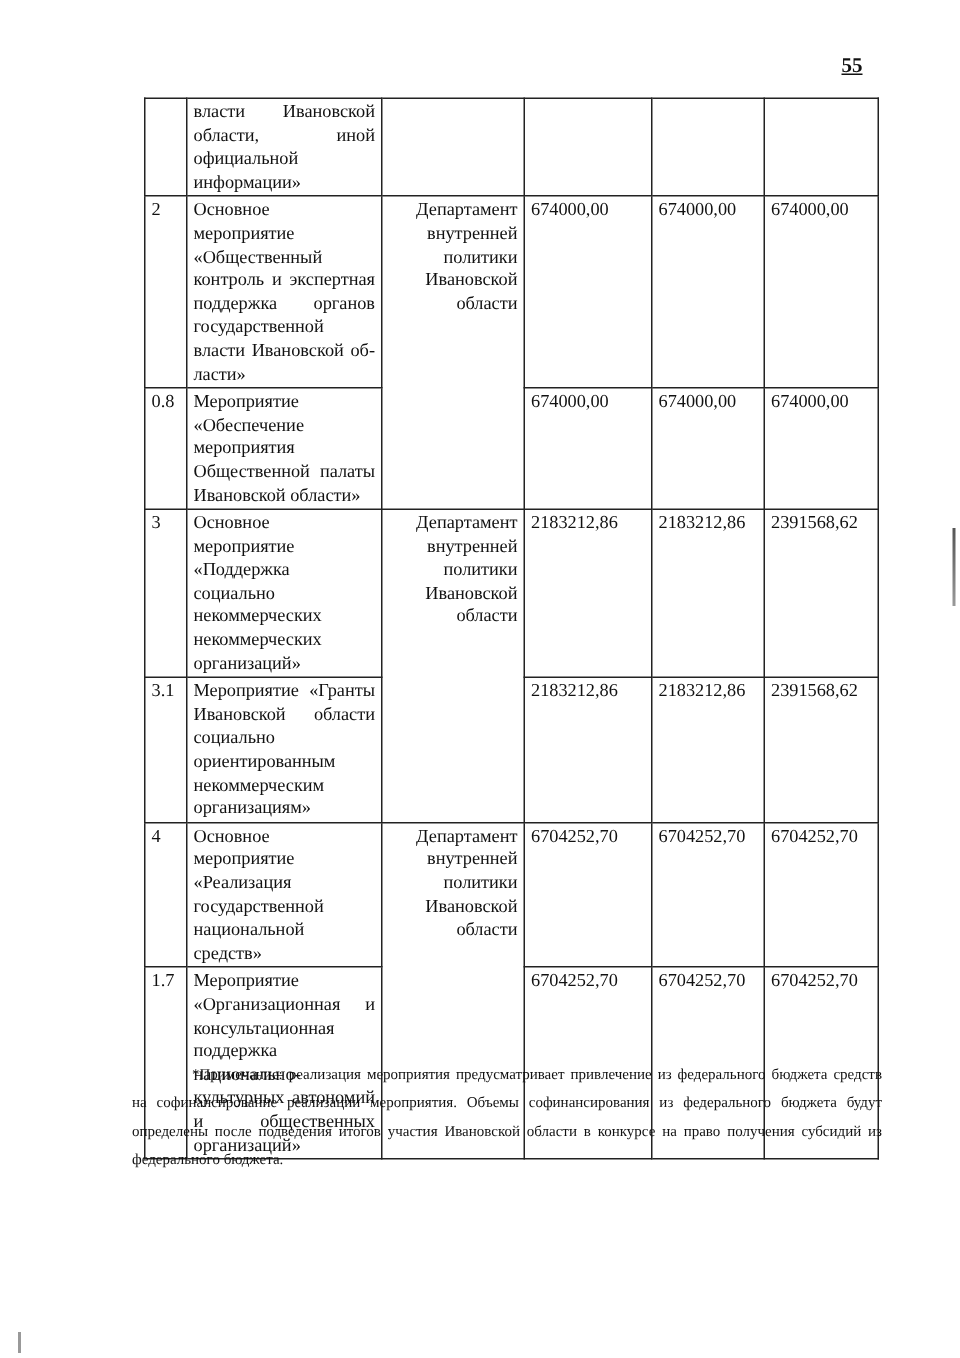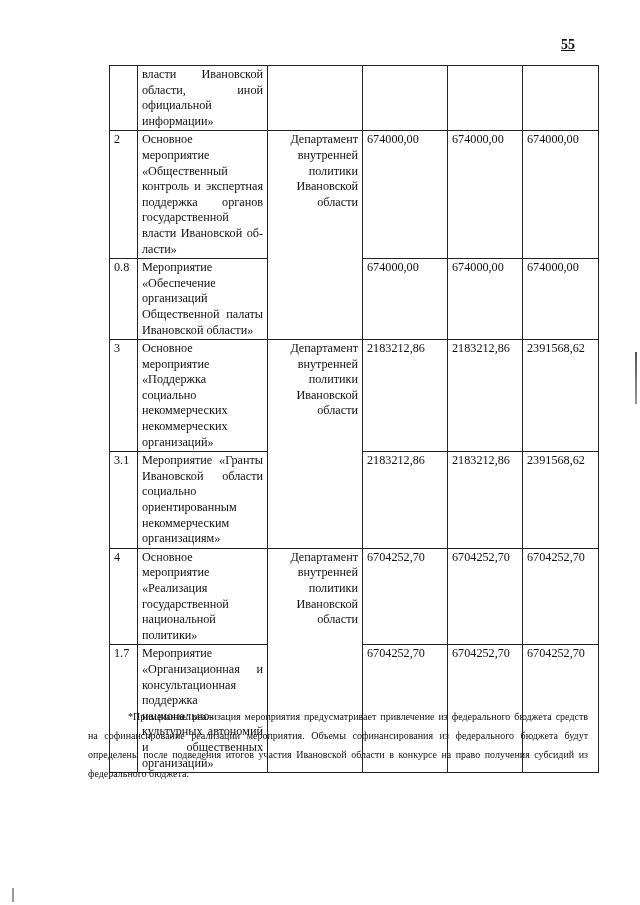--- a/index.html
+++ b/index.html
@@ -4,21 +4,21 @@
 <style>
   html, body { margin: 0; padding: 0; }
   body {
     width: 640px; height: 905px; background: #ffffff; position: relative; overflow: hidden;
     font-family: "Liberation Serif", "DejaVu Serif", serif; color: #111;
   }
   .page-number {
     position: absolute; left: 561px; top: 37px; font-size: 14px; font-weight: bold; text-decoration: underline;
   }
   table.budget {
-    position: absolute; left: 109px; top: 65px;
+    position: absolute; left: 96px; top: 65px;
     border-collapse: collapse; table-layout: fixed; width: 489px;
     font-size: 12.2px; line-height: 15.6px;
   }
   table.budget td {
     border: 1.3px solid #222; vertical-align: top; padding: 1px 4px 1px 4px;
   }
   td.num { text-align: left; padding-left: 6px; }
   td.name { text-align: justify; text-align-last: left; }
   td.dept { text-align: right; }
   td.val { padding-right: 6px; }
@@ -70,21 +70,21 @@
       <td class="num">2</td>
       <td class="name">Основное мероприятие «Общественный контроль и экспертная поддержка органов государственной власти Ивановской об-ласти»</td>
       <td class="dept" rowspan="2">Департамент внутренней политики Ивановской области</td>
       <td class="val">674000,00</td>
       <td class="val">674000,00</td>
       <td class="val">674000,00</td>
     </tr>
 
     <tr style="height:76px">
       <td class="num">0.8</td>
-      <td class="name">Мероприятие «Обеспечение организаций Общественной палаты Ивановской области»</td>
+      <td class="name">Мероприятие «Обеспечение мероприятия Общественной палаты Ивановской области»</td>
       <td class="val">674000,00</td>
       <td class="val">674000,00</td>
       <td class="val">674000,00</td>
     </tr>
 
     <tr style="height:92px">
       <td class="num">3</td>
       <td class="name">Основное мероприятие «Поддержка социально некоммерческих некоммерческих организаций»</td>
       <td class="dept" rowspan="2">Департамент внутренней политики Ивановской области</td>
       <td class="val">2183212,86</td>
@@ -95,21 +95,21 @@
     <tr style="height:96px">
       <td class="num">3.1</td>
       <td class="name">Мероприятие «Гранты Ивановской области социально ориентированным некоммерческим организациям»</td>
       <td class="val">2183212,86</td>
       <td class="val">2183212,86</td>
       <td class="val">2391568,62</td>
     </tr>
 
     <tr style="height:78px">
       <td class="num">4</td>
-      <td class="name">Основное мероприятие «Реализация государственной национальной политики»</td>
+      <td class="name">Основное мероприятие «Реализация государственной национальной средств»</td>
       <td class="dept" rowspan="2">Департамент внутренней политики Ивановской области</td>
       <td class="val">6704252,70</td>
       <td class="val">6704252,70</td>
       <td class="val">6704252,70</td>
     </tr>
 
     <tr style="height:127px">
       <td class="num">1.7</td>
       <td class="name">Мероприятие «Организационная и консультационная поддержка национально-культурных автономий и общественных организаций»</td>
       <td class="val">6704252,70</td>

